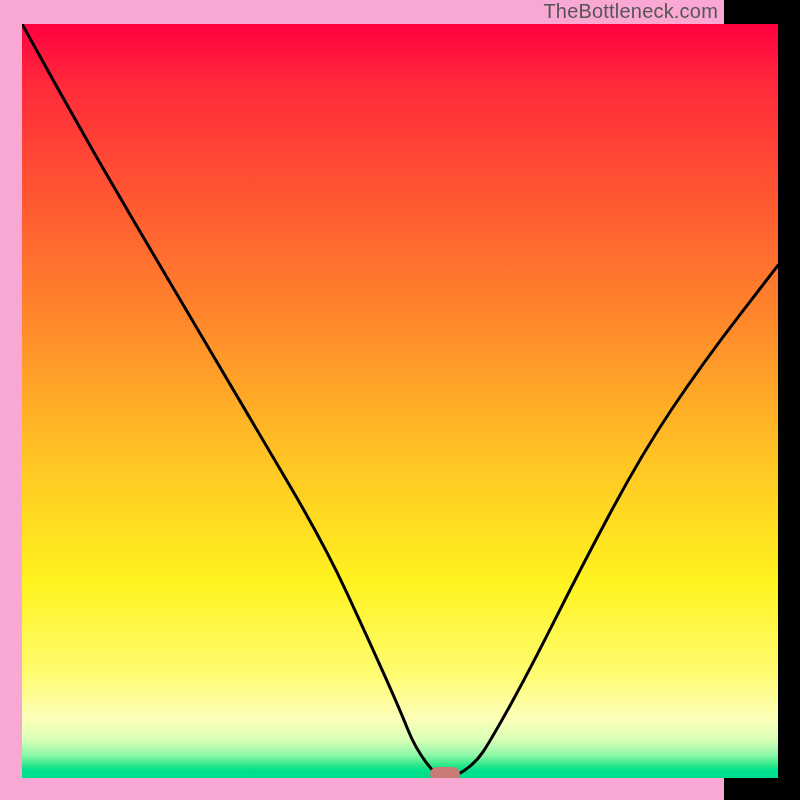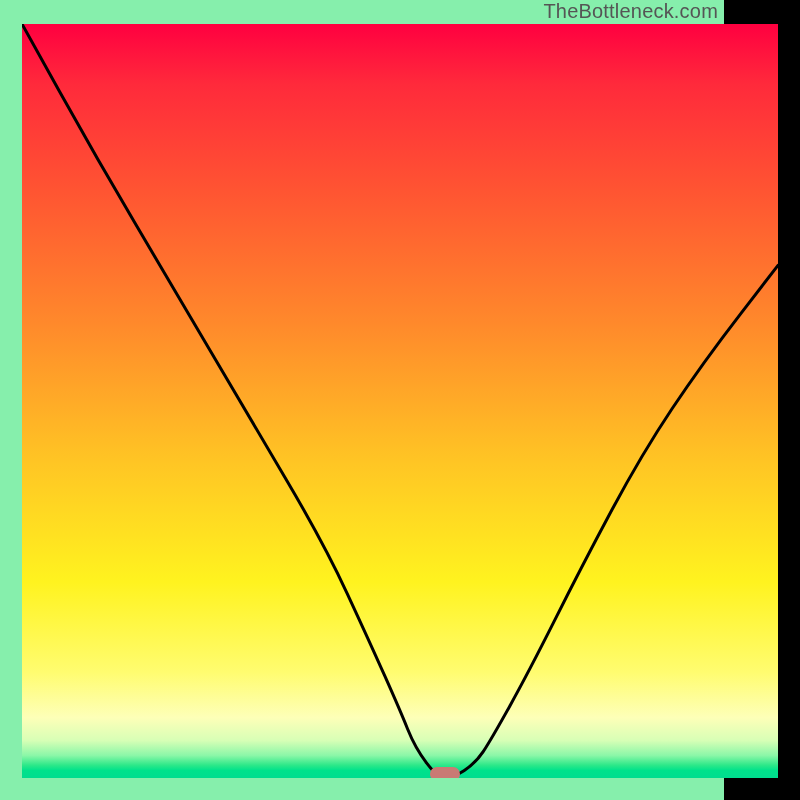--- a/index.html
+++ b/index.html
@@ -8,21 +8,21 @@
     width: 800px;
     height: 800px;
     background: #000;
     font-family: Verdana, Geneva, sans-serif;
     overflow: hidden;
   }
   .frame {
     position: relative;
     width: 724px;
     height: 800px;
-    background: #86efac;
+    background: #f9a8d4;
   }
   .watermark {
     position: absolute;
     top: 0;
     right: 6px;
     color: #555;
     font-size: 20px;
     font-weight: 400;
     letter-spacing: 0.2px;
     user-select: none;

